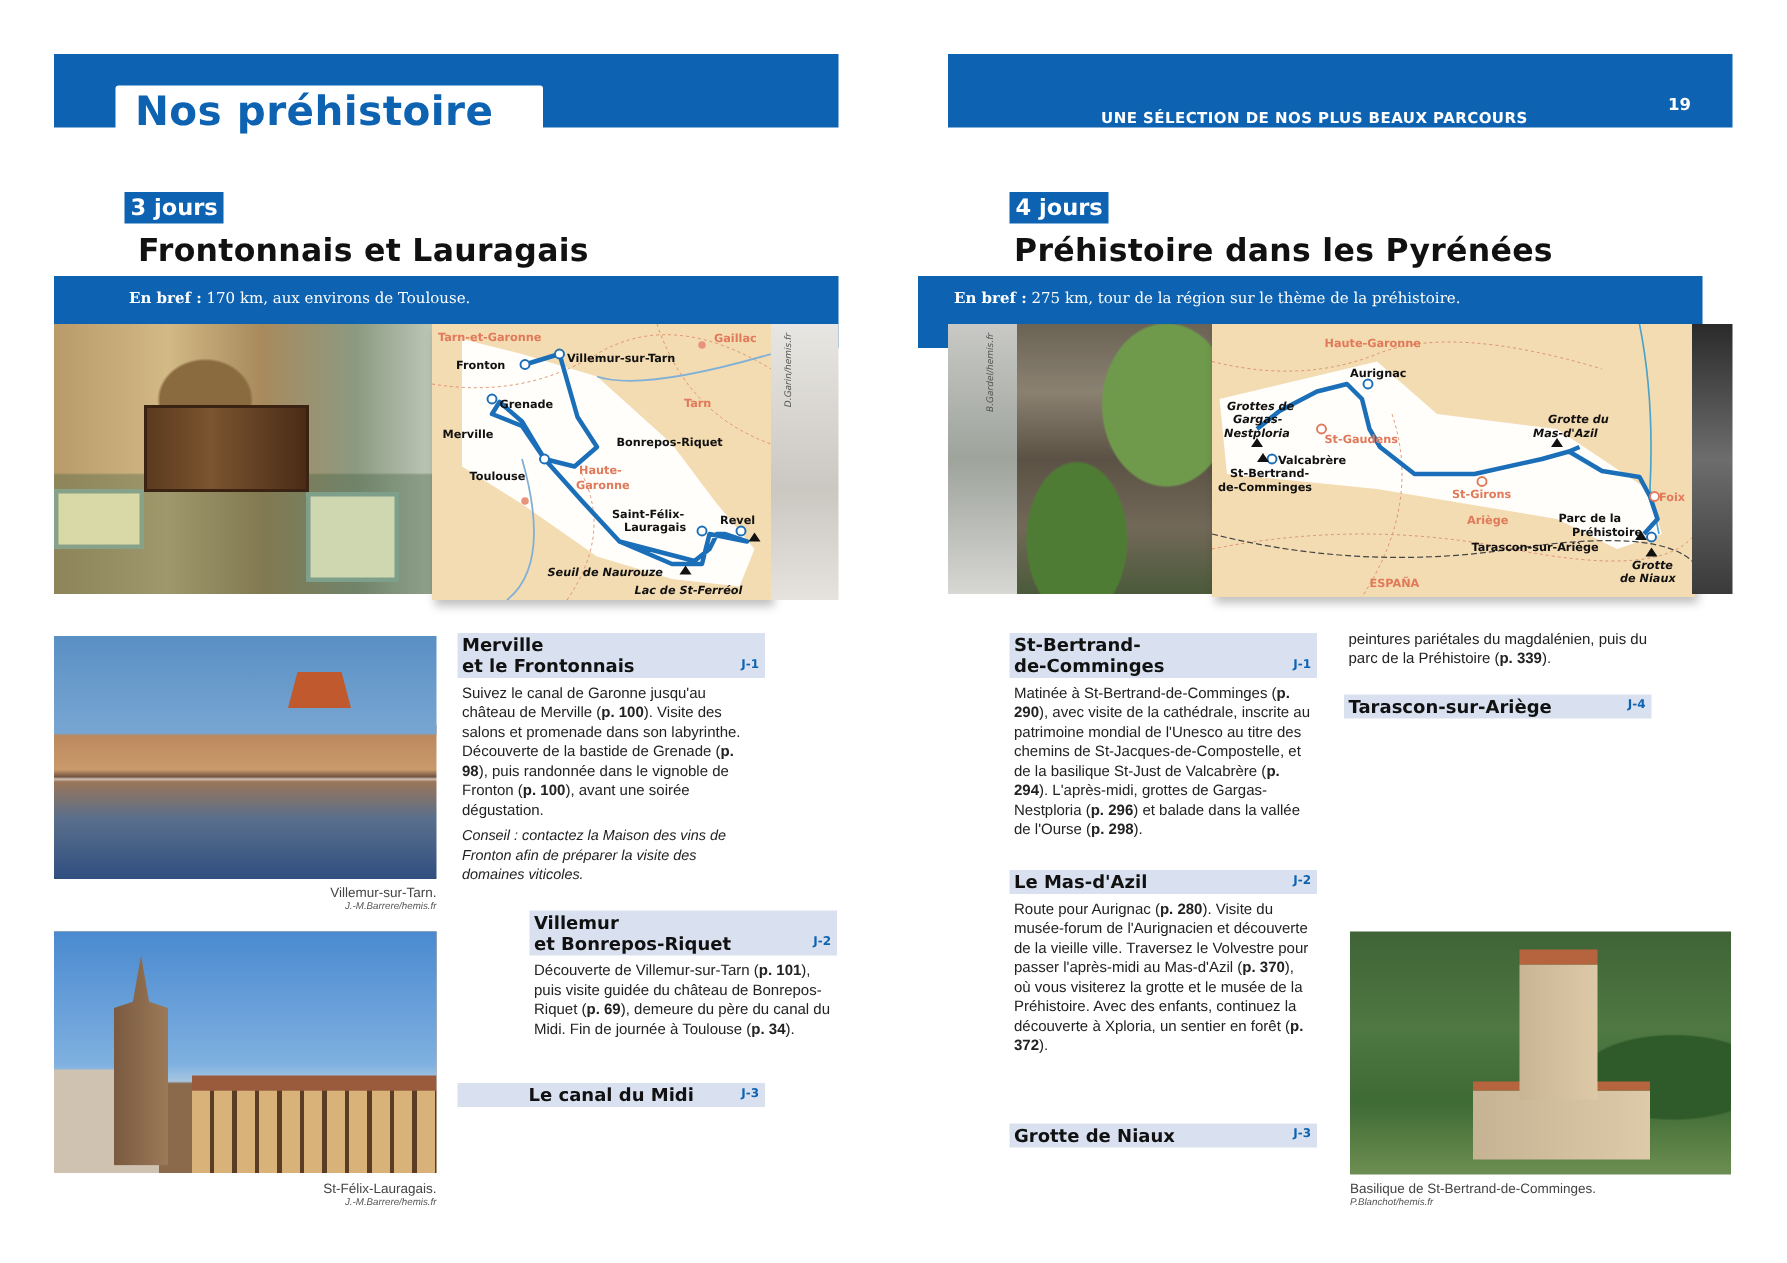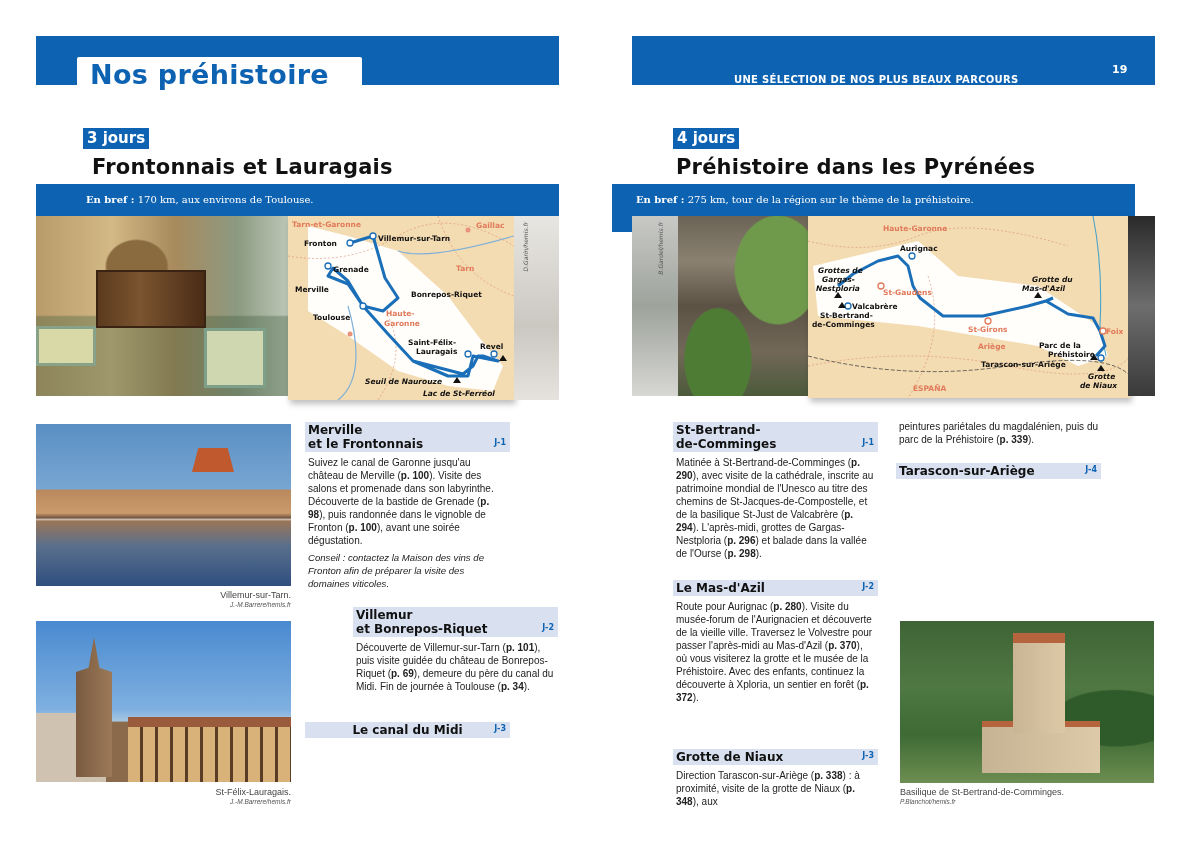--- a/index.html
+++ b/index.html
@@ -314,21 +314,20 @@
     <span class="jtag">J-2</span>
   </div>
   <div class="day-body">Route pour Aurignac (<b>p. 280</b>). Visite du musée-forum de l'Aurignacien et découverte de la vieille ville. Traversez le Volvestre pour passer l'après-midi au Mas-d'Azil (<b>p. 370</b>), où vous visiterez la grotte et le musée de la Préhistoire. Avec des enfants, continuez la découverte à Xploria, un sentier en forêt (<b>p. 372</b>).</div>
 </div>
 
 <div id="day-r3" class="abs day-block">
   <div class="day-head">
     <div>Grotte de Niaux</div>
     <span class="jtag">J-3</span>
   </div>
-  <div class="day-body">Direction Tarascon-sur-Ariège (<b>p. 338</b>) : à proximité, visite de la grotte de Niaux (<b>p. 348</b>), aux</div>
 </div>
 
 <div id="cont-r3" class="abs">
   <div class="day-body">peintures pariétales du magdalénien, puis du parc de la Préhistoire (<b>p. 339</b>).</div>
 </div>
 
 <div id="day-r4" class="abs day-block">
   <div class="day-head">
     <div>Tarascon-sur-Ariège</div>
     <span class="jtag">J-4</span>

